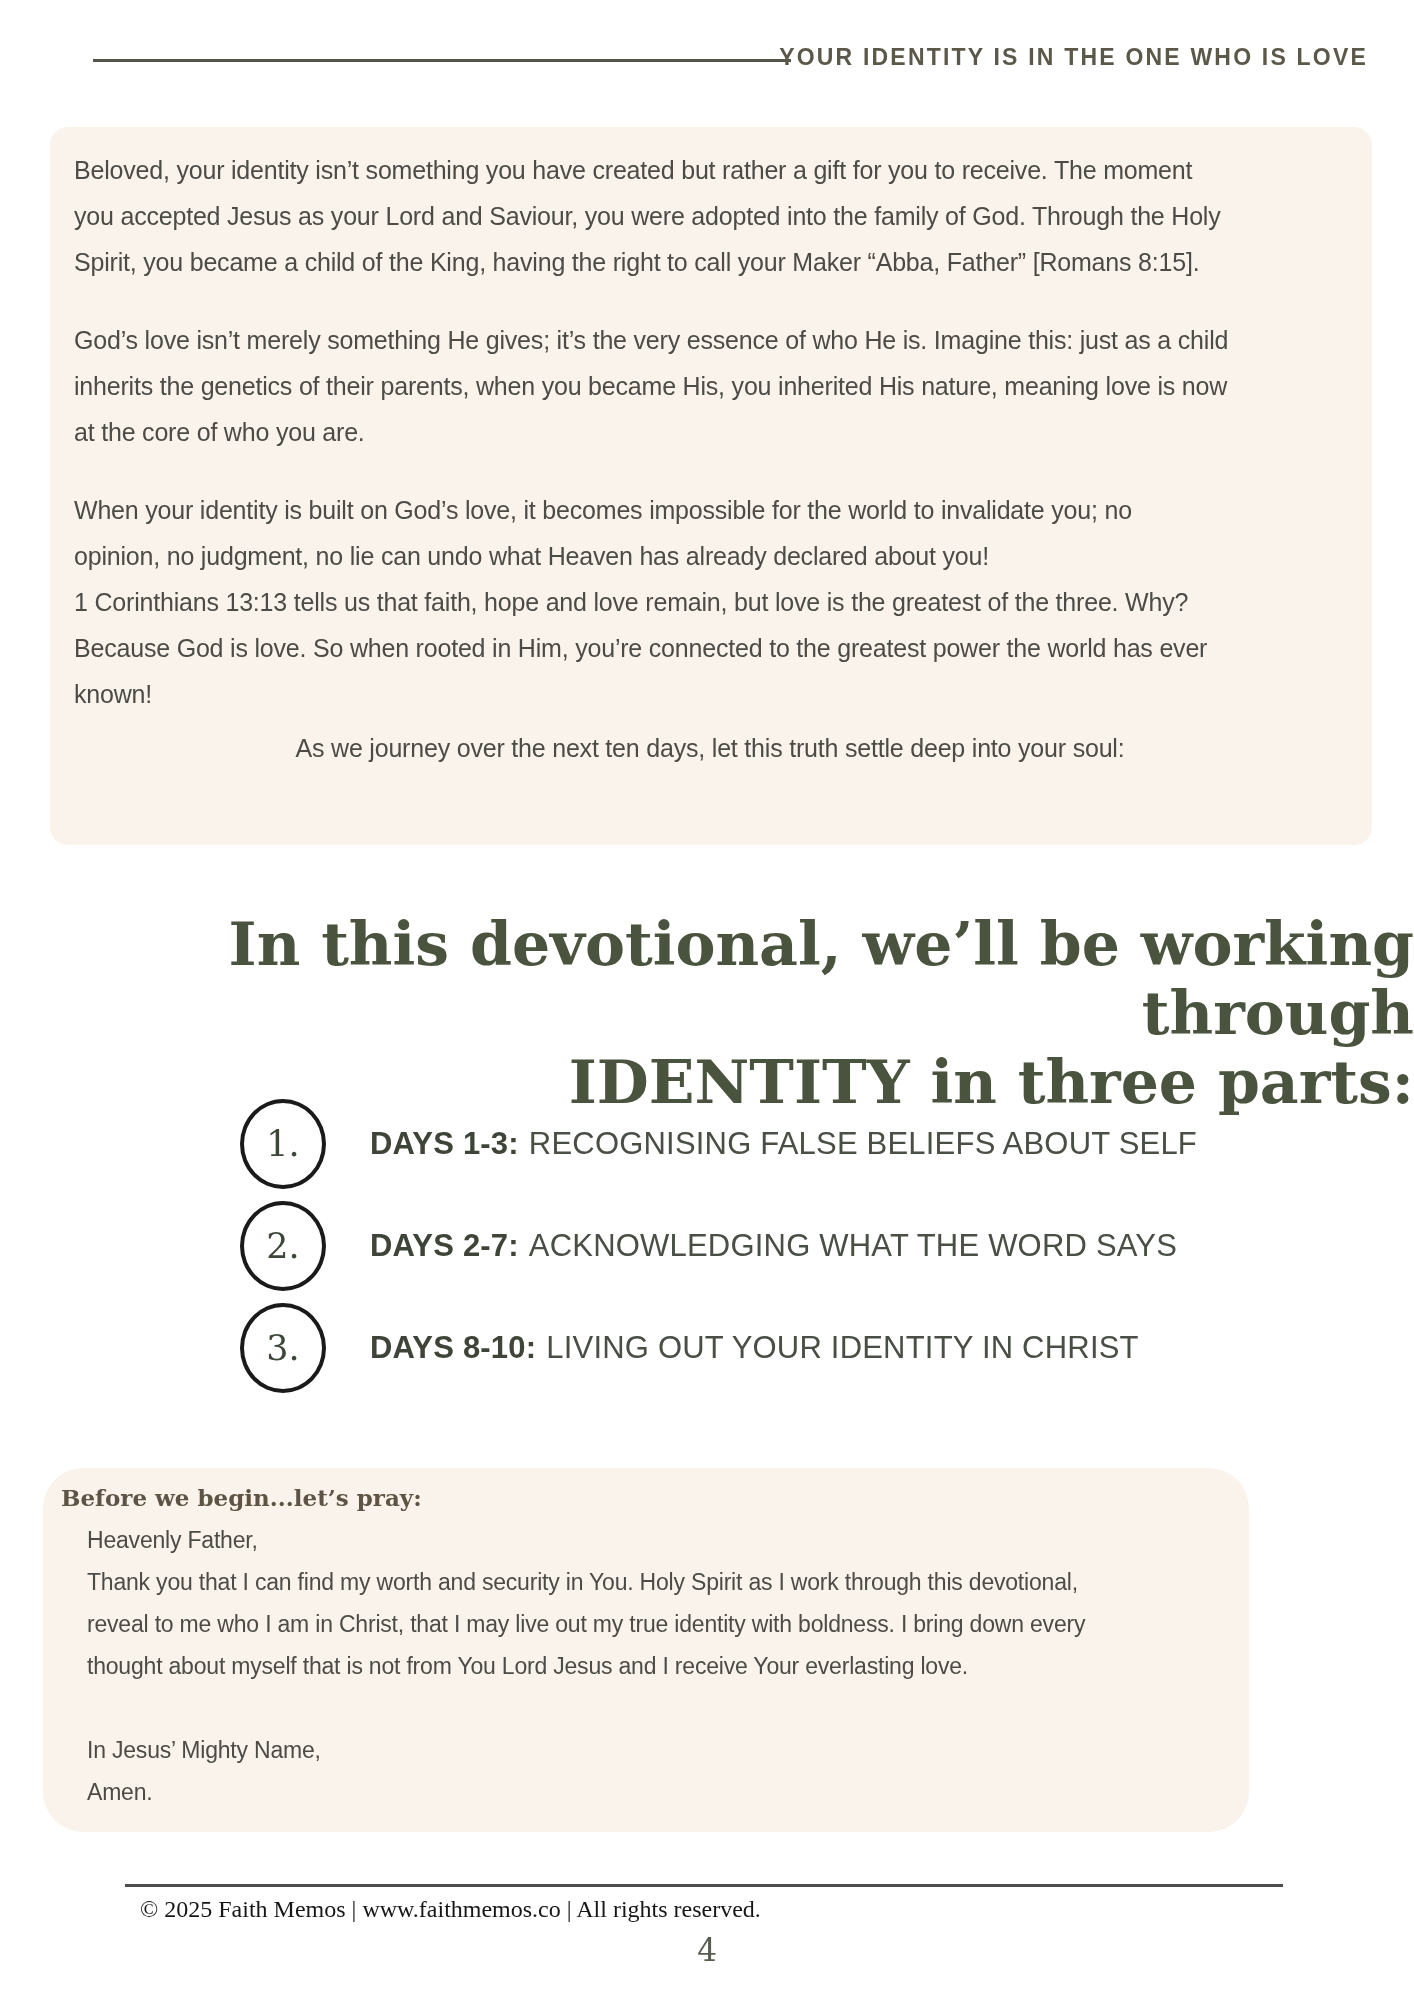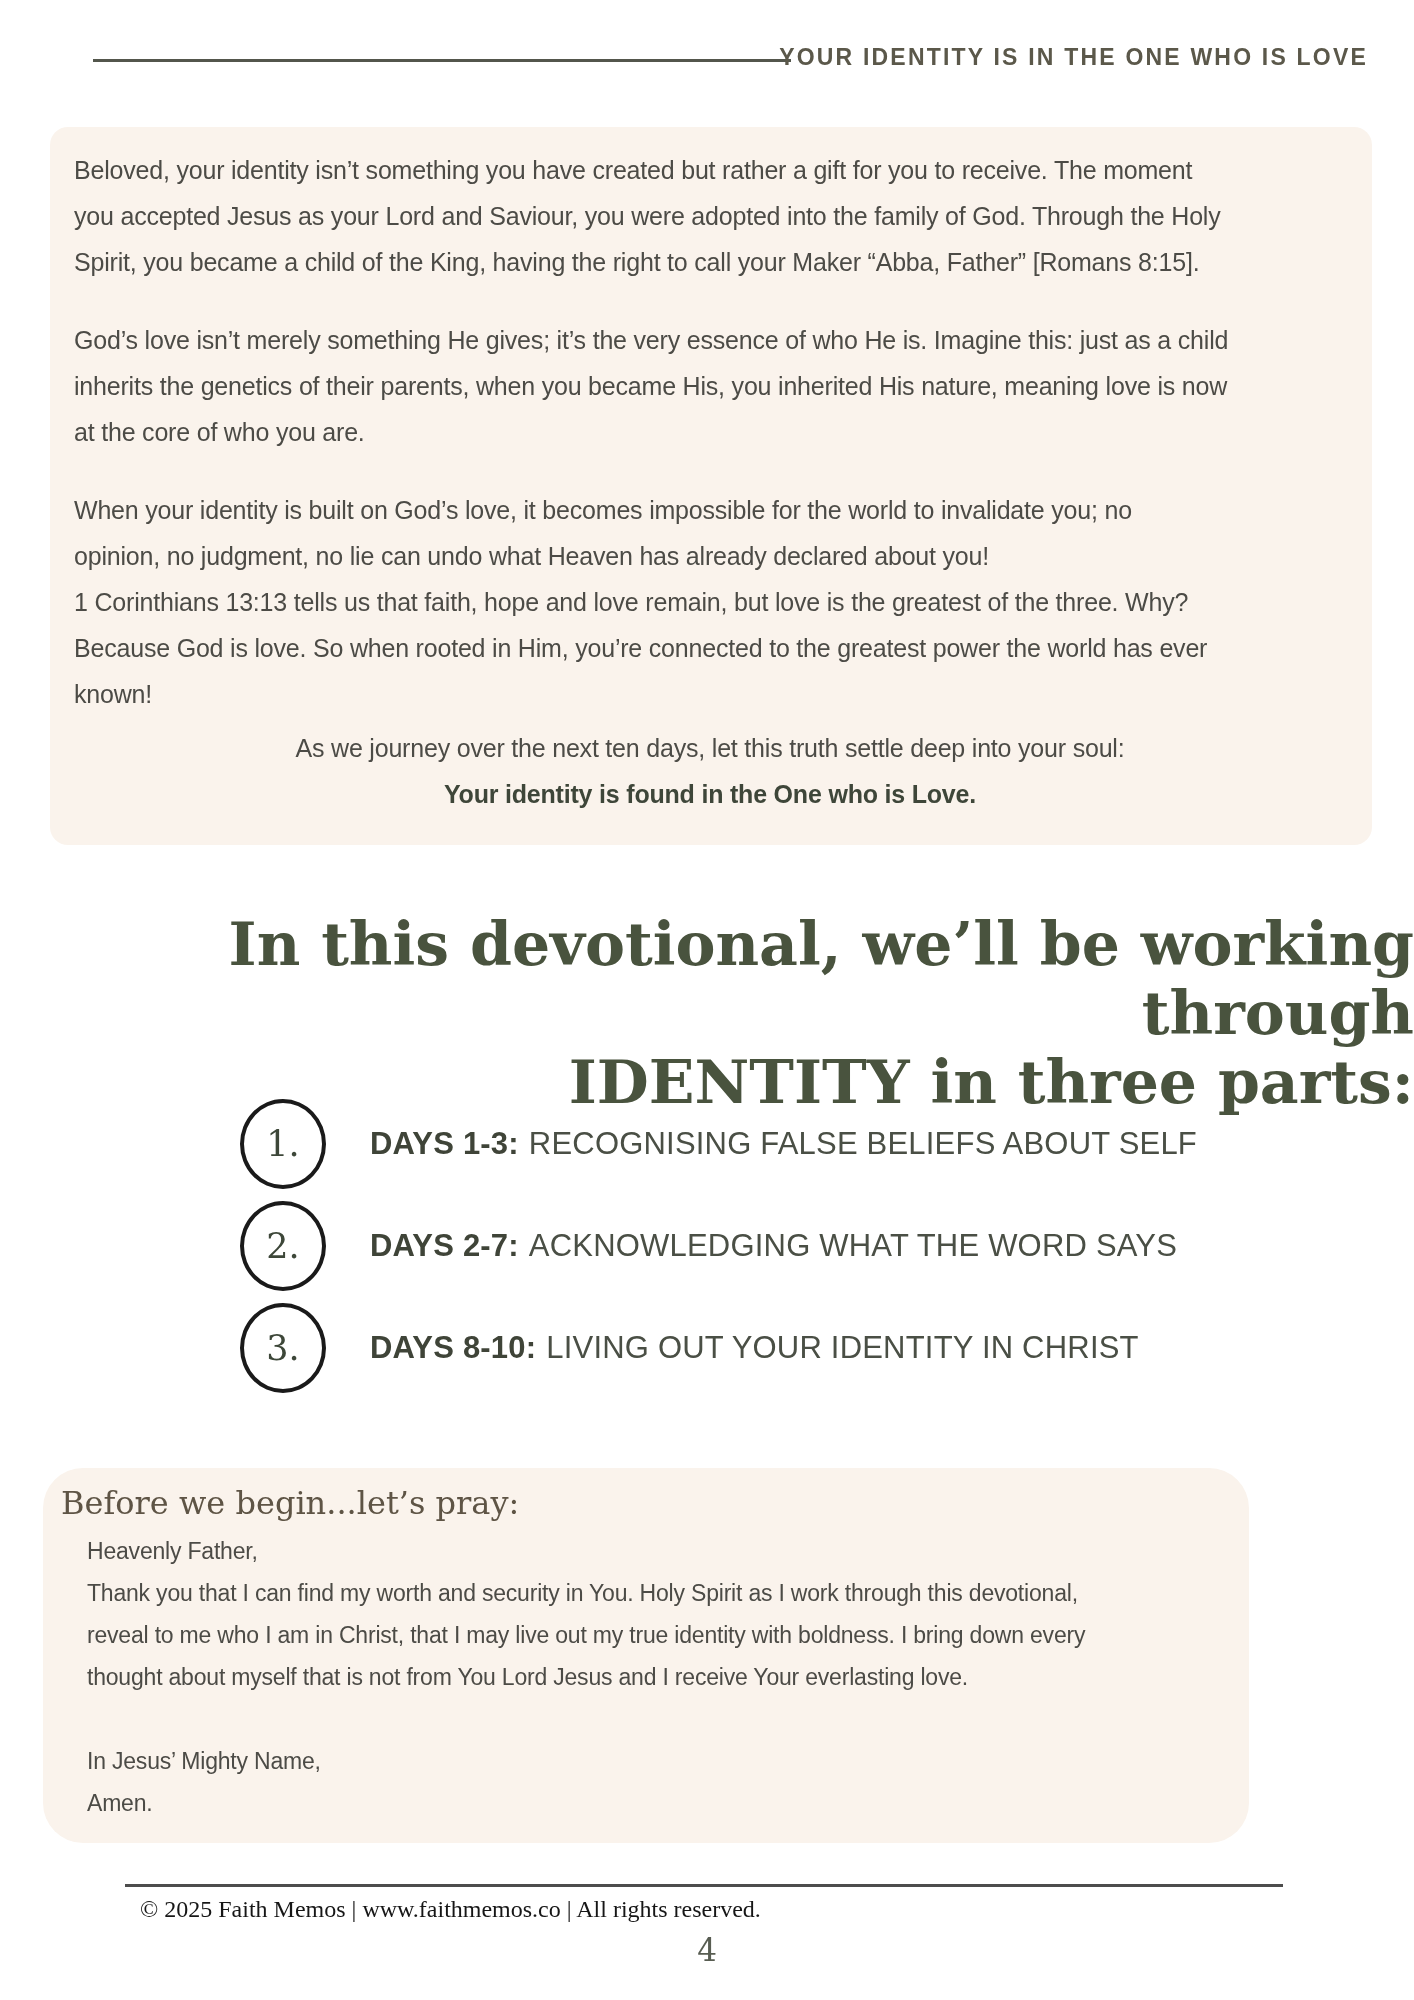--- a/index.html
+++ b/index.html
@@ -67,22 +67,22 @@
   .list-label .lbl-bold { font-weight: 700; color: #3f4438; margin-right: 10px; }
 
   
   .prayer-box {
     position: absolute; left: 43px; top: 1468px;
     width: 1206px;
     background: #faf3ec; border-radius: 40px;
     padding: 16px 26px 14px 18px; box-sizing: border-box;
   }
   .prayer-title {
-    font-family: "DejaVu Serif", serif; font-weight: 400;
-    font-size: 32px; color: #5e5445; margin: 0;
+    font-family: "DejaVu Serif", serif; font-weight: 700;
+    font-size: 23px; color: #5e5445; margin: 0;
   }
   .prayer-body {
     margin: 8px 0 5px 26px;
     font-size: 23px; line-height: 42px; letter-spacing: -0.2px;
     color: #4c4b46; white-space: pre-line;
   }
 
   
   .footer-line {
     position: absolute; left: 125px; top: 1884px;
@@ -112,21 +112,20 @@
 Spirit, you became a child of the King, having the right to call your Maker “Abba, Father” [Romans 8:15].</p>
     <p class="body-text para">God’s love isn’t merely something He gives; it’s the very essence of who He is. Imagine this: just as a child
 inherits the genetics of their parents, when you became His, you inherited His nature, meaning love is now
 at the core of who you are.</p>
     <p class="body-text para-last">When your identity is built on God’s love, it becomes impossible for the world to invalidate you; no
 opinion, no judgment, no lie can undo what Heaven has already declared about you!
 1 Corinthians 13:13 tells us that faith, hope and love remain, but love is the greatest of the three. Why?
 Because God is love. So when rooted in Him, you’re connected to the greatest power the world has ever
 known!</p>
     <p class="body-text centered">As we journey over the next ten days, let this truth settle deep into your soul:</p>
-    <p class="body-text bold-line">Your identity is found in the One who is Love.</p>
   </div>
 
   <h1 class="main-heading">In this devotional, we’ll be working through
 IDENTITY in three parts:</h1>
 
   <div class="parts-list">
 
     <div class="list-row">
       <div class="num-circle">
         <span>1.</span>

